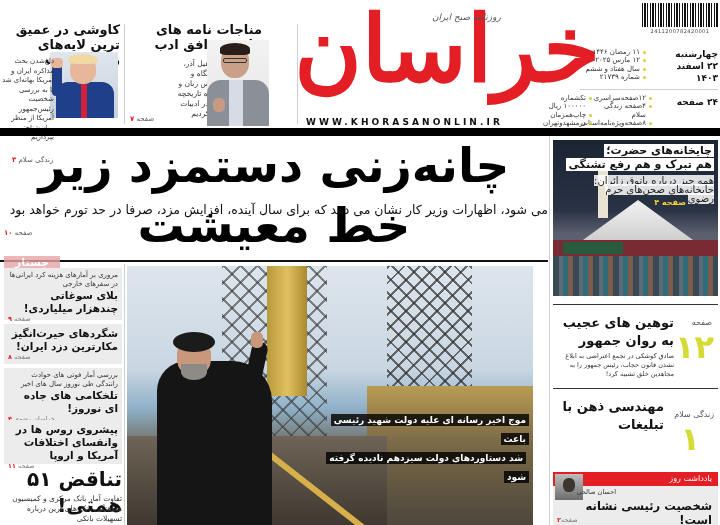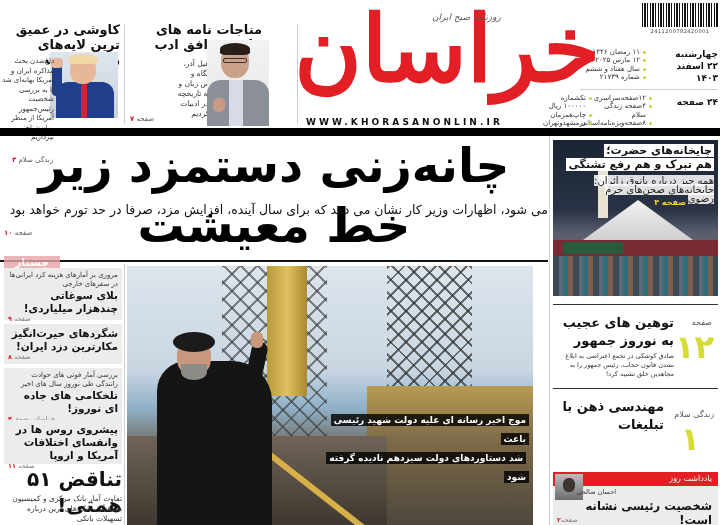--- a/index.html
+++ b/index.html
@@ -267,21 +267,21 @@
     <span>موج اخیر رسانه ای علیه دولت شهید رئیسی باعث</span><br>
     <span>شد دستاوردهای دولت سیزدهم نادیده گرفته شود</span>
   </div>
 </div>
 
 <div class="abs rbox-sep" style="top:304px;"></div>
 
 <div class="abs rstory" style="top:306px; height:76px;">
   <div class="side-label" style="top:12px; right:6px;">صفحه</div>
   <div class="side-num" style="right:4px; top:22px;">۱۲</div>
-  <div class="ttl" style="right:44px; top:8px; width:118px;">توهین های عجیب به نوروز جمهور</div>
+  <div class="ttl" style="right:44px; top:8px; width:118px;">توهین های عجیب به روان جمهور</div>
   <div class="body" style="right:44px; top:46px; width:118px;">صادق کوشکی در تجمع اعتراضی به ابلاغ نشدن قانون حجاب، رئیس جمهور را به مجاهدین خلق تشبیه کرد!</div>
 </div>
 
 <div class="abs rbox-sep" style="top:388px;"></div>
 
 <div class="abs rstory" style="top:390px; height:80px;">
   <div class="side-label" style="top:20px; right:4px;">زندگی سلام</div>
   <div class="side-num" style="right:18px; top:30px;">۱</div>
   <div class="ttl" style="right:54px; top:8px; width:108px;">مهندسی ذهن با تبلیغات</div>
 </div>

